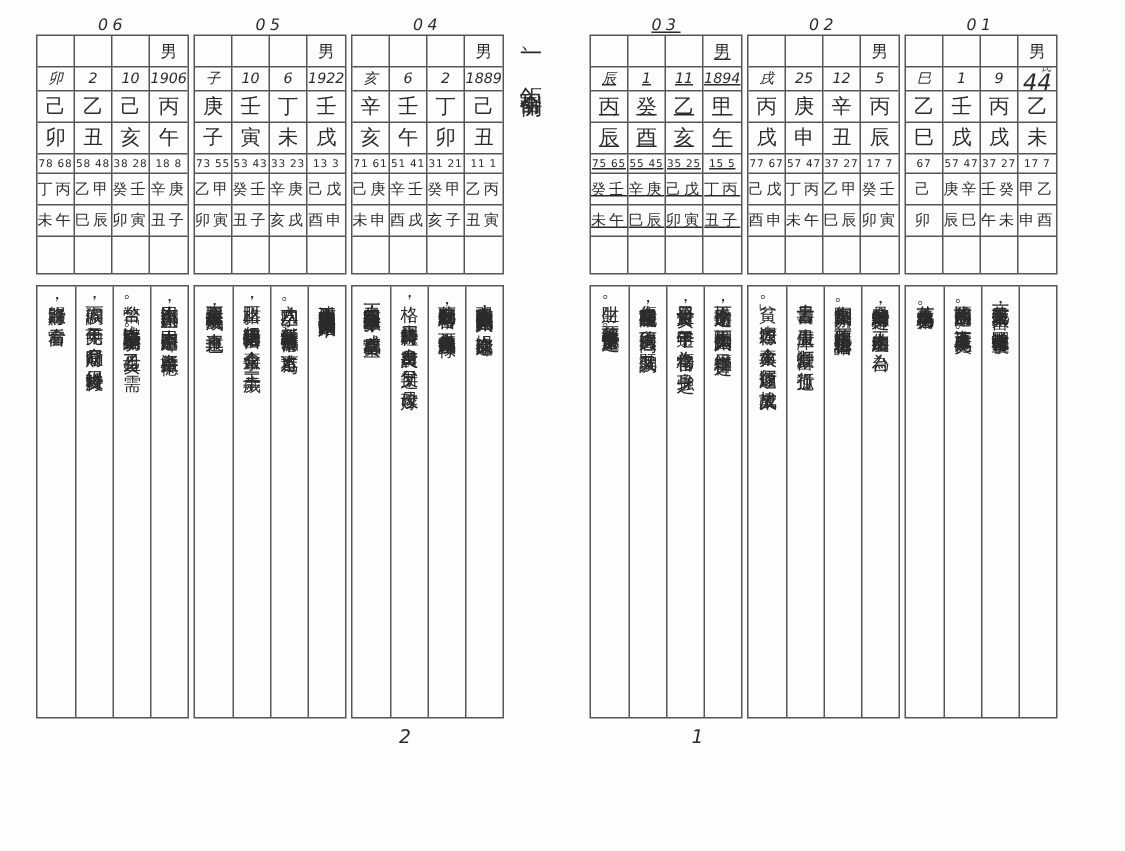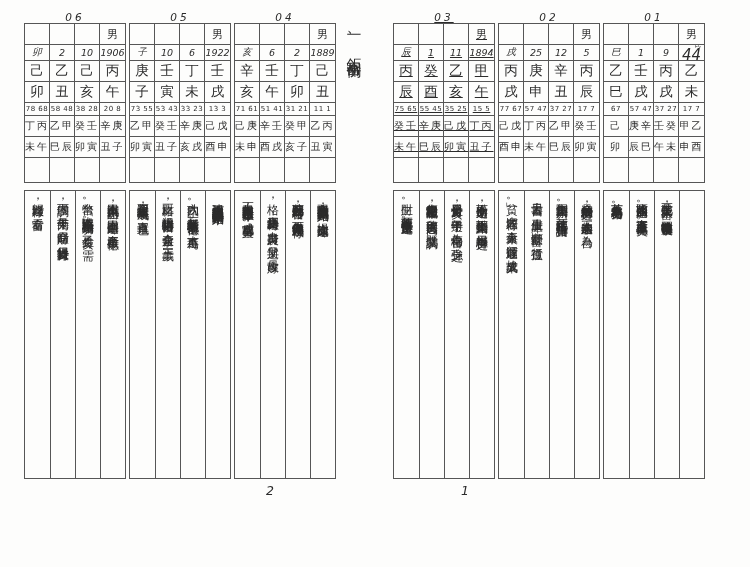--- a/index.html
+++ b/index.html
@@ -60,21 +60,21 @@
         <div class="bcell br bb c-main">乙</div>
         <div class="bcell br bb c-main">己</div>
         <div class="bcell bb c-main">丙</div>
         <div class="bcell br bb c-main">卯</div>
         <div class="bcell br bb c-main">丑</div>
         <div class="bcell br bb c-main">亥</div>
         <div class="bcell bb c-main">午</div>
         <div class="bcell br bb c-age">78 68</div>
         <div class="bcell br bb c-age">58 48</div>
         <div class="bcell br bb c-age">38 28</div>
-        <div class="bcell bb c-age">20 8</div>
+        <div class="bcell bb c-age">18 8</div>
         <div class="bcell br bb c-luck">丁丙</div>
         <div class="bcell br bb c-luck">乙甲</div>
         <div class="bcell br bb c-luck">癸壬</div>
         <div class="bcell bb c-luck">辛庚</div>
         <div class="bcell br bb c-luck">未午</div>
         <div class="bcell br bb c-luck">巳辰</div>
         <div class="bcell br bb c-luck">卯寅</div>
         <div class="bcell bb c-luck">丑子</div>
         <div class="bcell br"></div>
         <div class="bcell br"></div>

